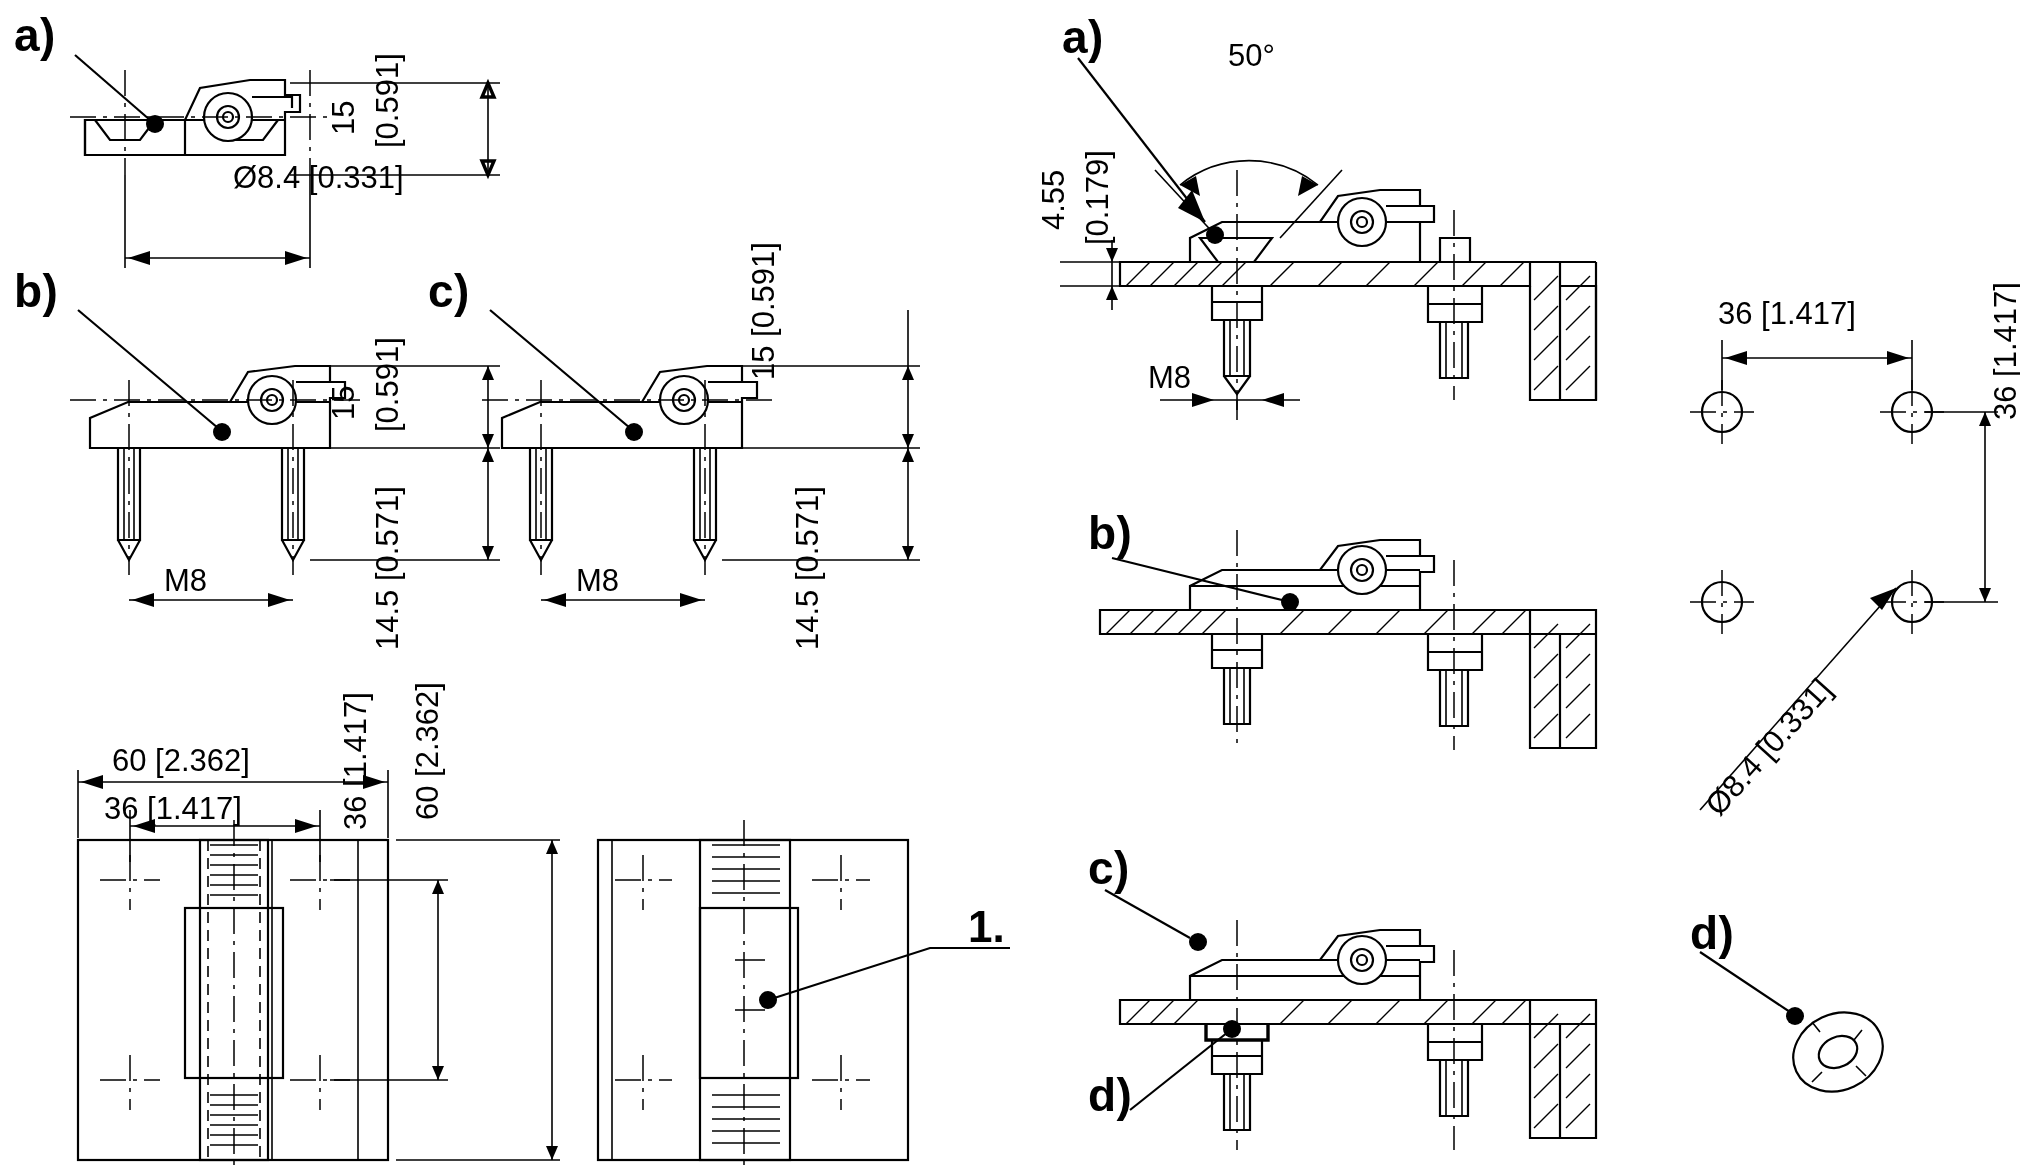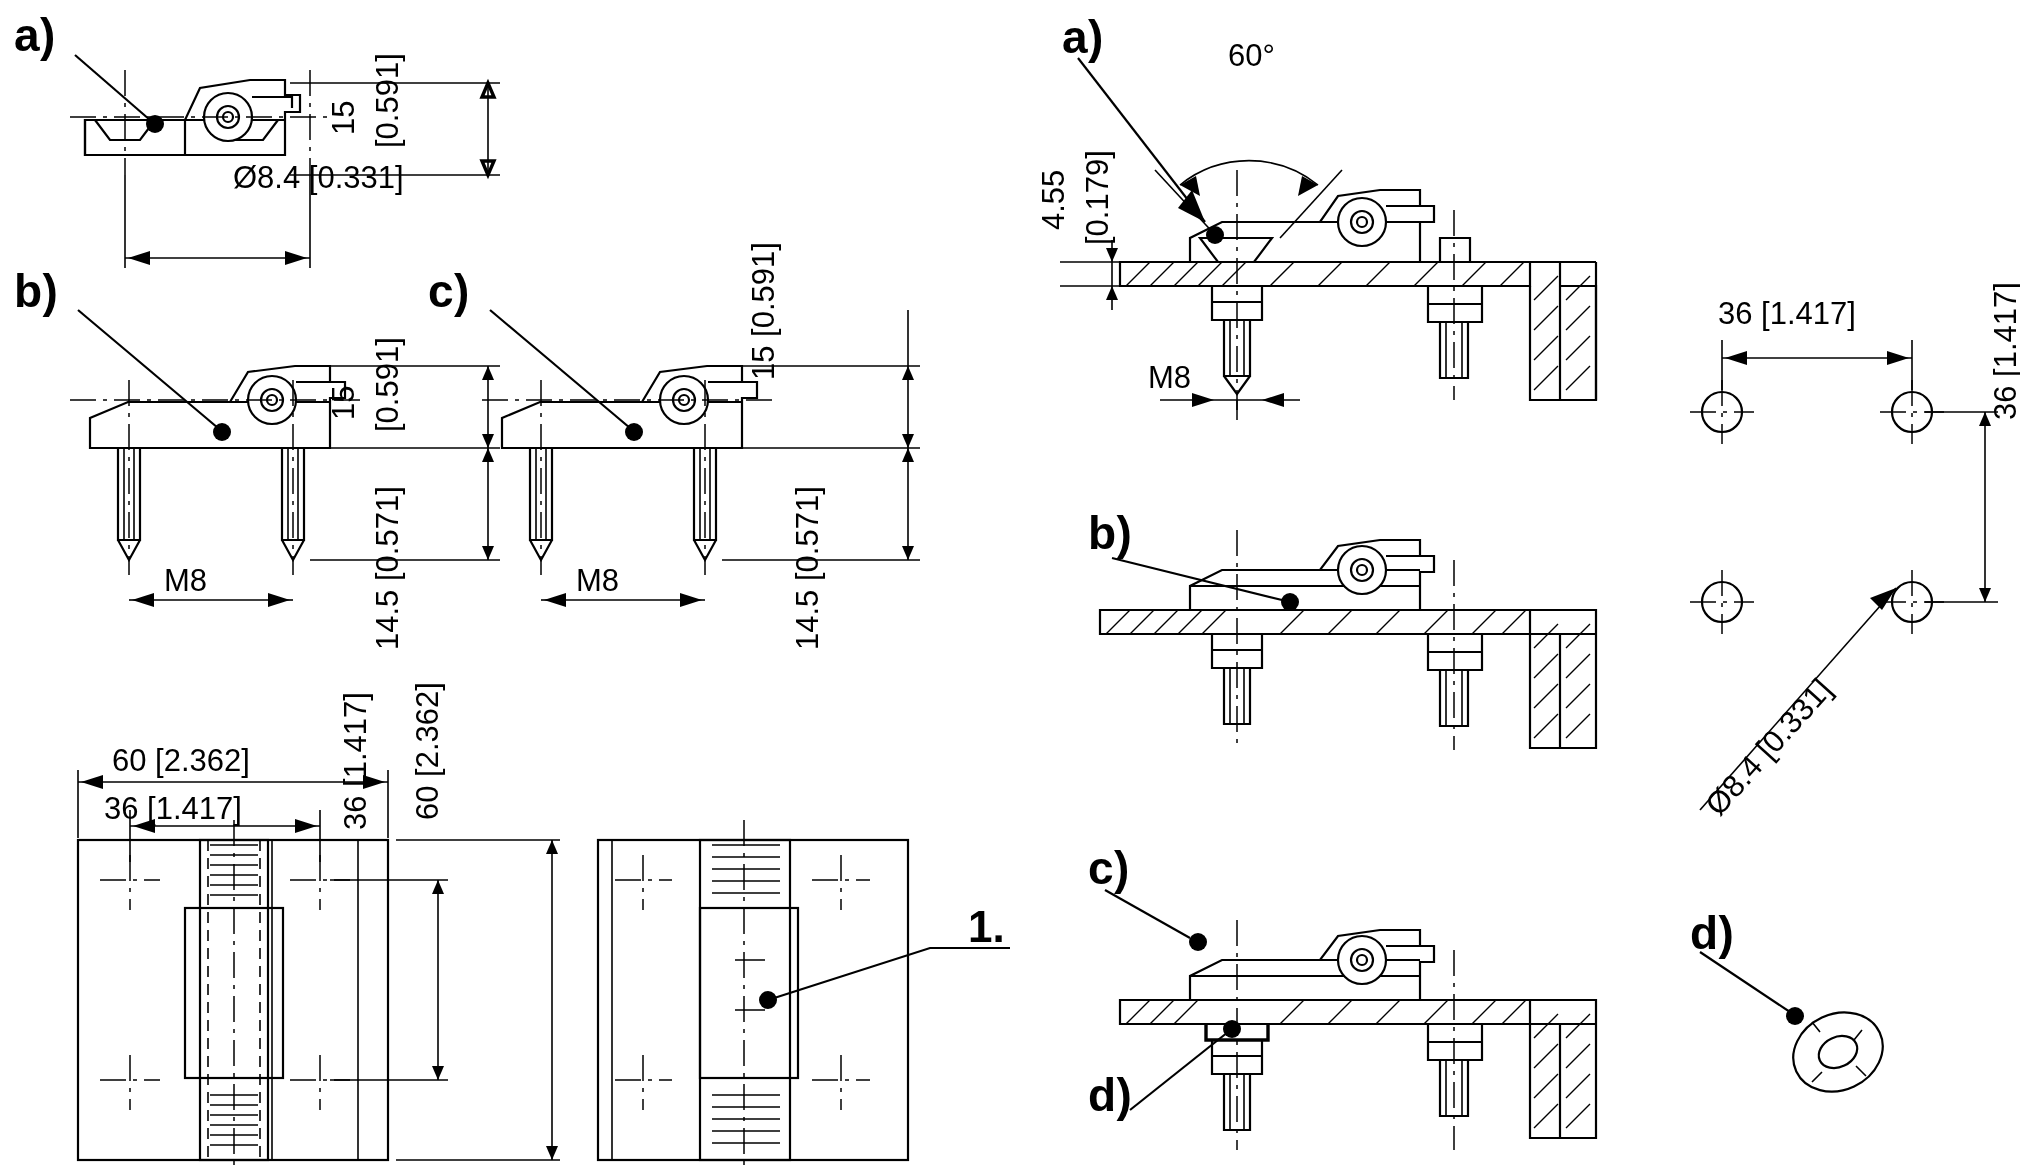--- a/index.html
+++ b/index.html
@@ -433,21 +433,21 @@
   <div class="lbl dim rot90" style="left:792px; top:650px;">14.5 [0.571]</div>
   <div class="lbl dim" style="left:576px; top:565px;">M8</div>
 
   <div class="lbl dim" style="left:112px; top:745px;">60 [2.362]</div>
   <div class="lbl dim" style="left:104px; top:793px;">36 [1.417]</div>
   <div class="lbl dim rot90" style="left:340px; top:830px;">36 [1.417]</div>
   <div class="lbl dim rot90" style="left:412px; top:820px;">60 [2.362]</div>
   <div class="lbl item-no" style="left:968px; top:905px;">1.</div>
 
   <div class="lbl view-tag" style="left:1062px; top:14px;">a)</div>
-  <div class="lbl dim" style="left:1228px; top:40px;">60°</div>
+  <div class="lbl dim" style="left:1228px; top:40px;">50°</div>
   <div class="lbl dim rot90" style="left:1038px; top:230px;">4.55</div>
   <div class="lbl dim rot90" style="left:1082px; top:245px;">[0.179]</div>
   <div class="lbl dim" style="left:1148px; top:362px;">M8</div>
 
   <div class="lbl view-tag" style="left:1088px; top:510px;">b)</div>
   <div class="lbl view-tag" style="left:1088px; top:845px;">c)</div>
   <div class="lbl view-tag" style="left:1088px; top:1072px;">d)</div>
 
   <div class="lbl dim" style="left:1718px; top:298px;">36 [1.417]</div>
   <div class="lbl dim rot90" style="left:1990px; top:420px;">36 [1.417]</div>

